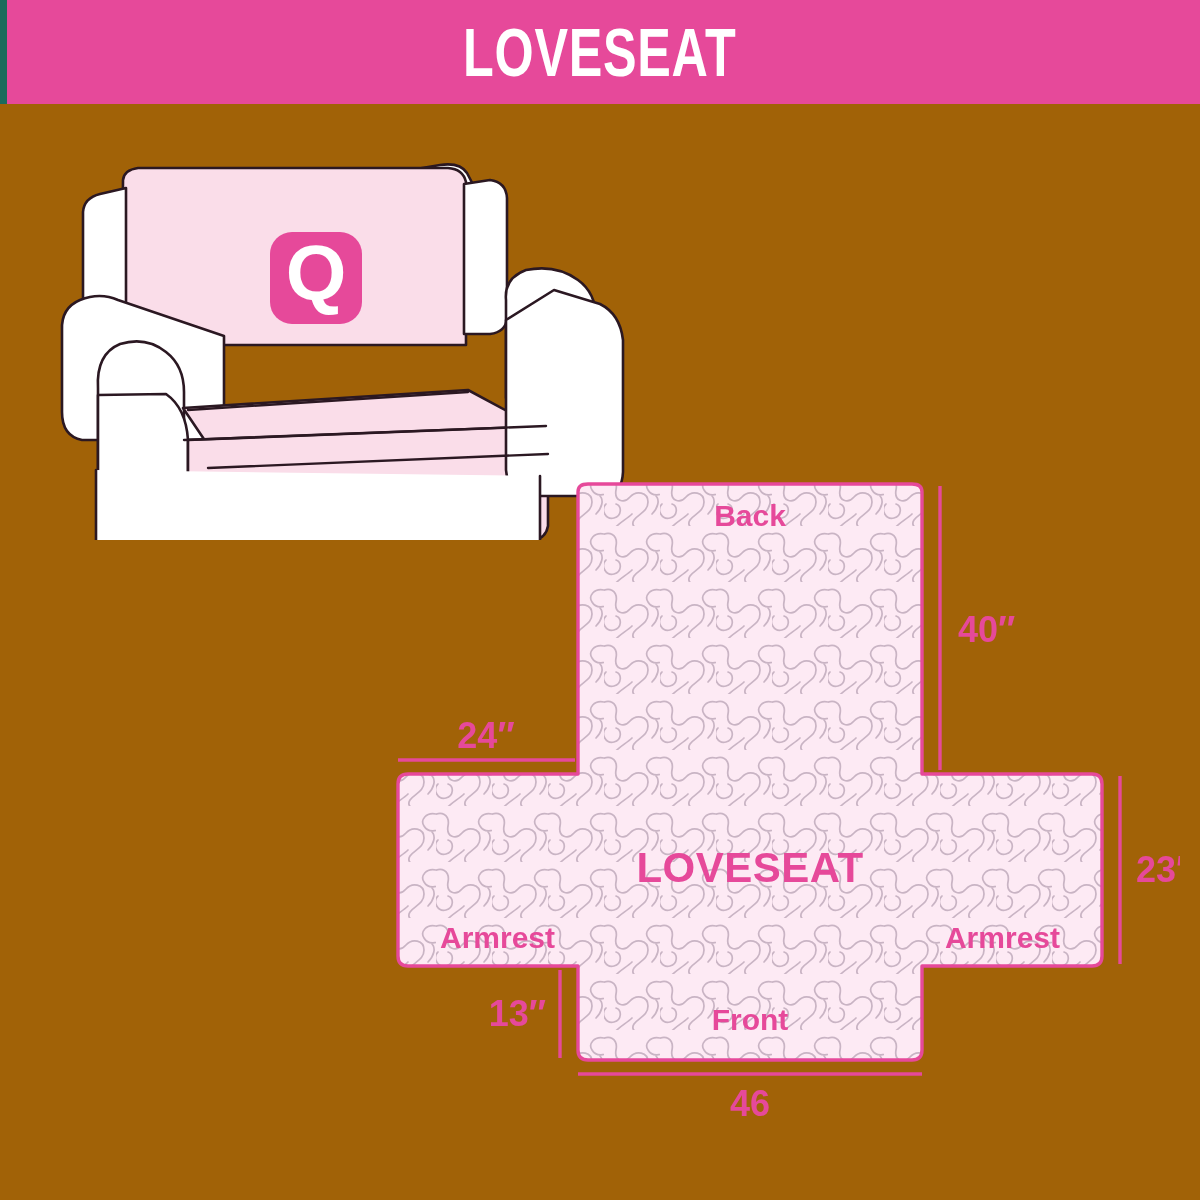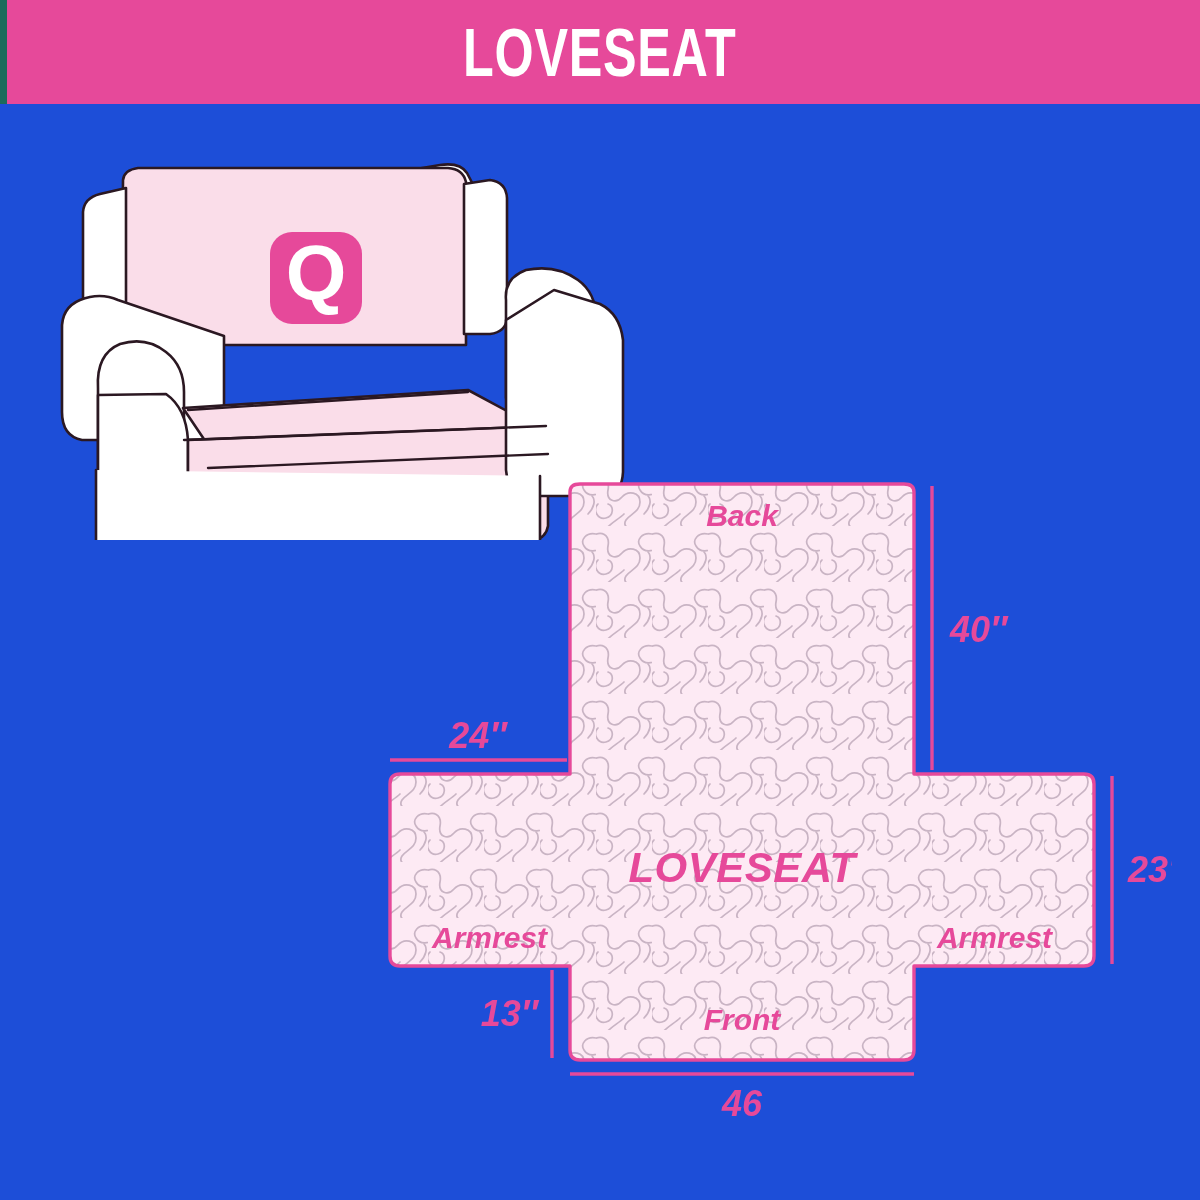--- a/index.html
+++ b/index.html
@@ -8,21 +8,21 @@
     padding: 0;
     background: #ffffff;
   }
   body {
     font-family: "Liberation Sans", sans-serif;
   }
   #page {
     position: relative;
     width: 1200px;
     height: 1200px;
-    background: #1d4ed8;
+    background: #a16207;
     overflow: hidden;
   }
 
   
   .left-stripe {
     position: absolute;
     left: 0;
     top: 0;
     width: 7px;
     height: 104px;
@@ -60,25 +60,24 @@
     left: 48px;
     top: 140px;
     width: 640px;
     height: 400px;
   }
   .sofa-svg { display: block; width: 640px; height: 400px; }
 
   
   .cover-wrap {
     position: absolute;
-    left: 372px;
+    left: 380px;
     top: 470px;
     width: 800px;
     height: 680px;
-    font-style: italic;
   }
   .cover-svg { display: block; width: 800px; height: 680px; }
 
   .lbl {
     font-weight: bold;
     fill: #e6499a;
   }
   .lbl-panel { font-size: 30px; }
   .lbl-center { font-size: 42px; letter-spacing: 0.5px; }
   .lbl-dim { font-size: 36px; }

